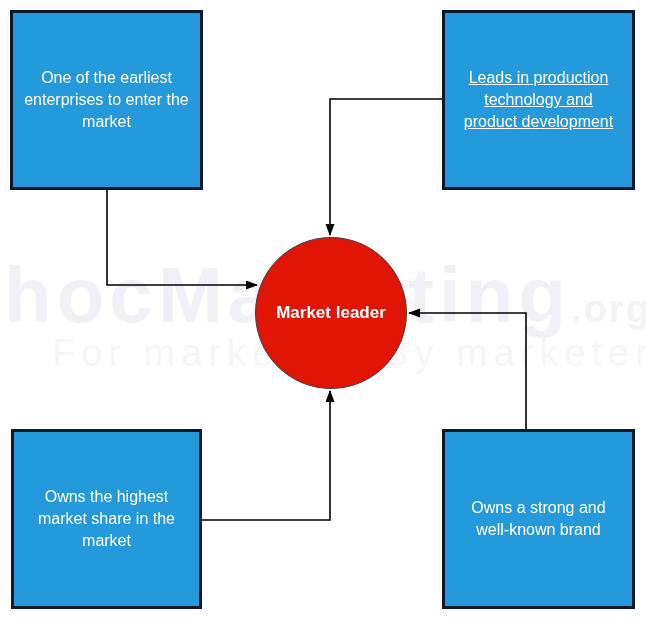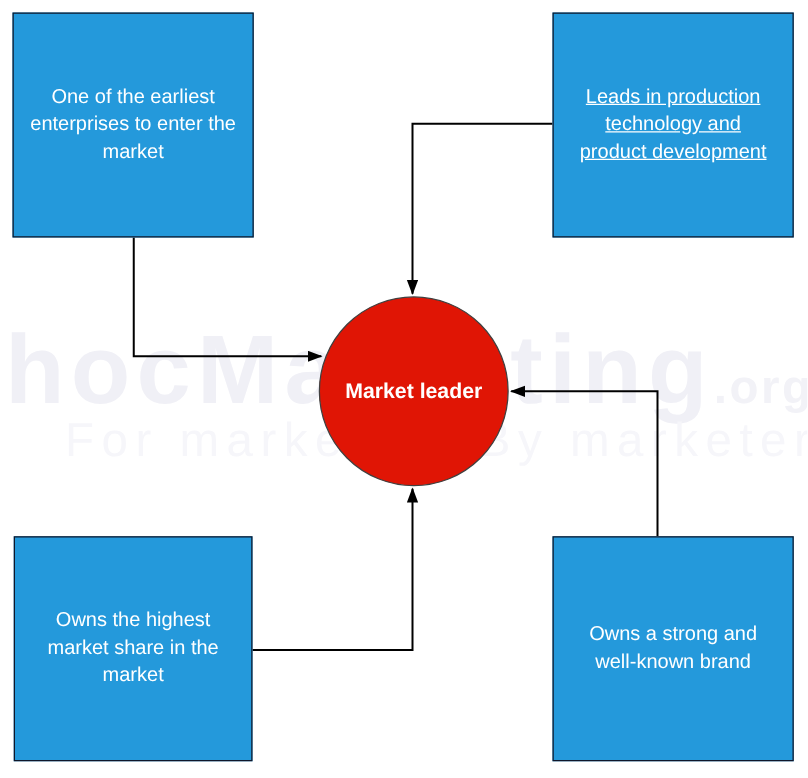--- a/index.html
+++ b/index.html
@@ -56,21 +56,21 @@
     stroke-width: 1.6px;
   }
 
   
   .node-box {
     position: absolute;
     z-index: 2;
     width: 193px;
     height: 180px;
     background: #2499db;
-    border: 1px solid #0f172a;
+    border: 3px solid #0f172a;
     box-sizing: border-box;
     display: flex;
     align-items: center;
     justify-content: center;
     text-align: center;
     color: #ffffff;
     font-size: 16px;
     line-height: 22px;
   }
   .node-box .box-label {

